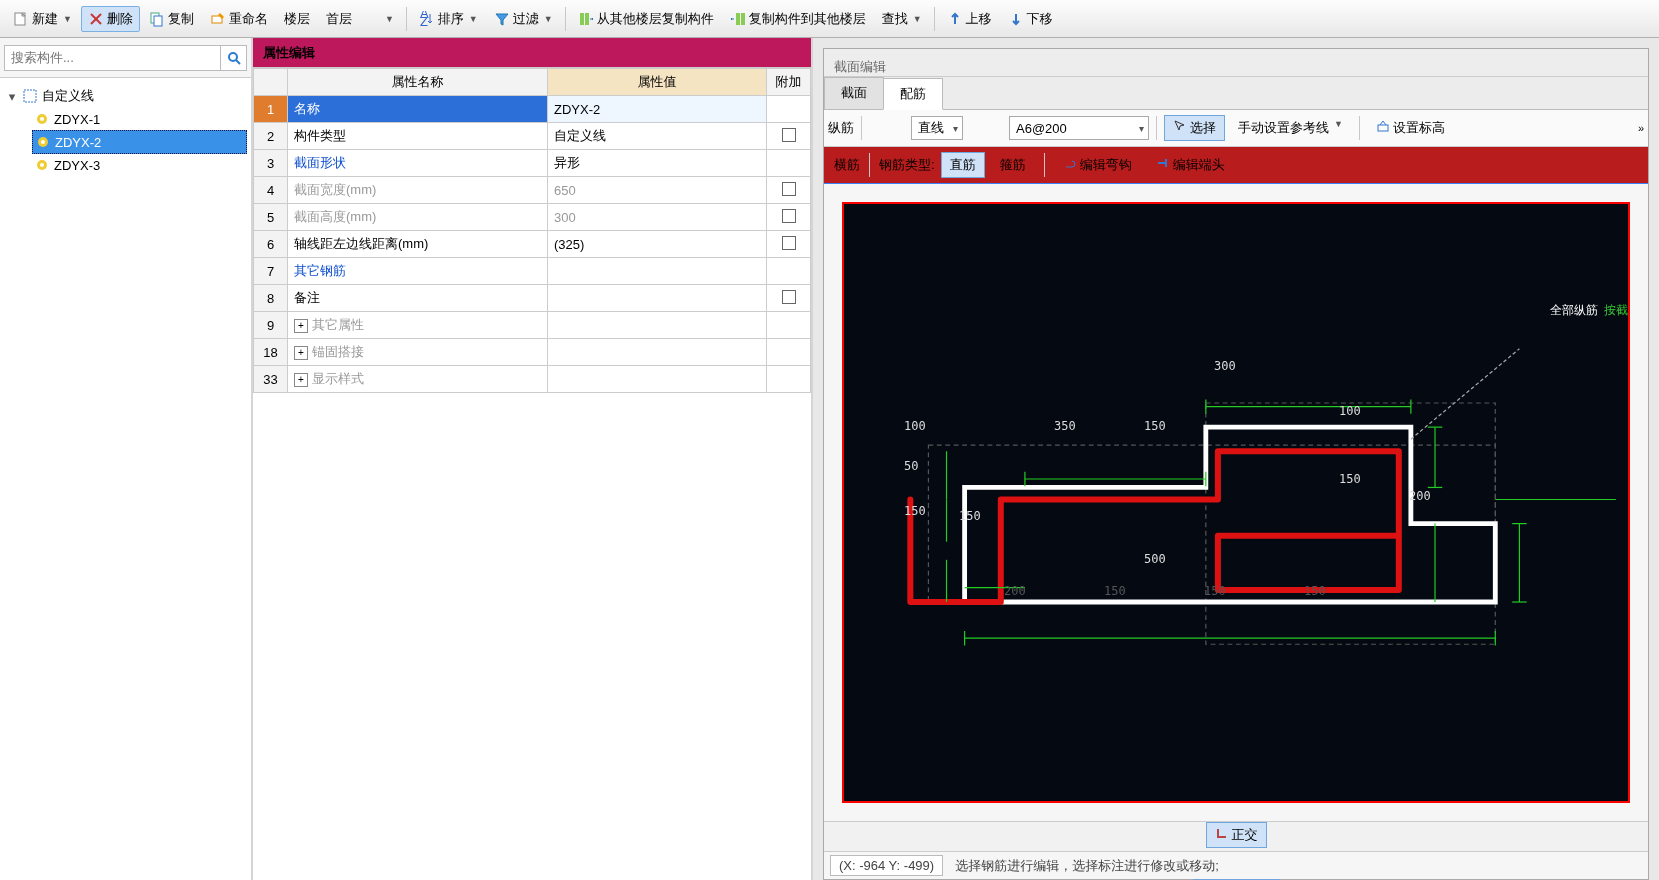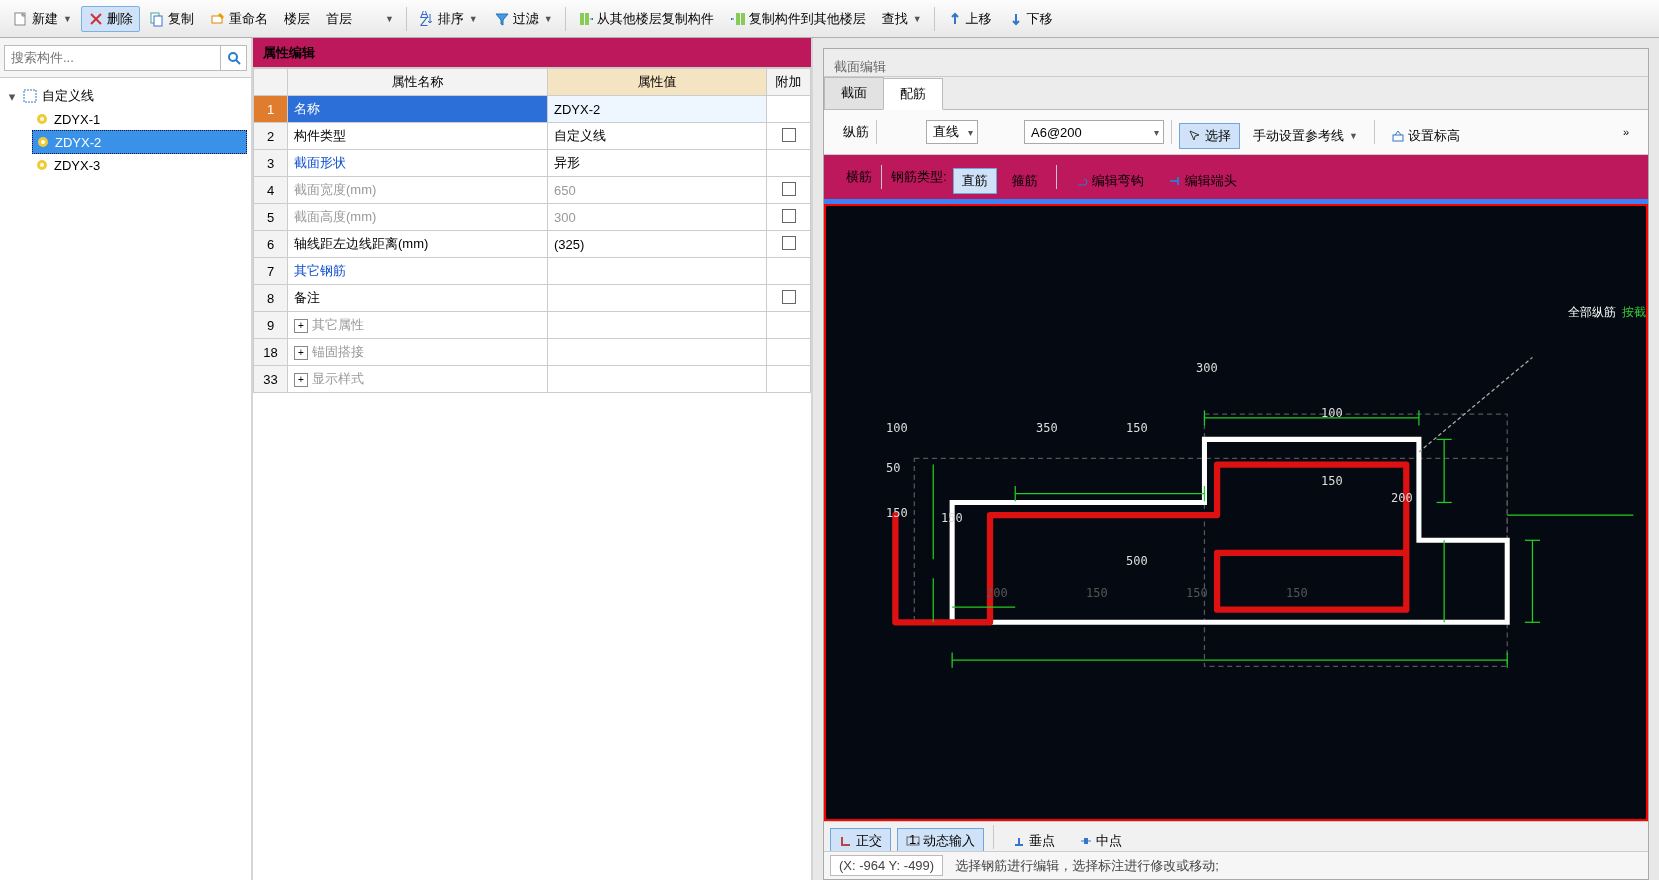--- a/index.html
+++ b/index.html
@@ -46,33 +46,33 @@
 .proptable .chk { width: 44px; text-align: center; }
 .chkbox { width: 14px; height: 14px; border: 1px solid #666; display: inline-block; }
 .expander { width: 14px; height: 14px; border: 1px solid #888; display: inline-flex; align-items: center; justify-content: center; font-size: 10px; margin-right: 4px; background: #fff; }
 
 
 .rightpanel { flex: 1; border: 1px solid #aaa; background: #f6f6f6; display: flex; flex-direction: column; min-height: 0; }
 .rptitle { height: 28px; padding: 0 10px; display: flex; align-items: flex-end; color: #666; border-bottom: 1px solid #ccc; background: #ededed; }
 .tabs { display: flex; border-bottom: 1px solid #bbb; background: #ececec; }
 .tab { padding: 6px 16px; border: 1px solid #bbb; border-bottom: none; margin-right: -1px; background: #e2e2e2; cursor: pointer; }
 .tab.active { background: #fff; border-bottom: 1px solid #fff; position: relative; top: 1px; }
-.rtoolbar { display: flex; align-items: center; gap: 4px; padding: 5px 19px; border-bottom: 1px solid #ccc; flex-wrap: wrap; background: #fafafa; }
-.rtoolbar2 { display: flex; align-items: center; gap: 6px; padding: 5px 22px; border-bottom: 5px solid #3b82f6; background: #be185d; }
+.rtoolbar { display: flex; align-items: center; gap: 4px; padding: 5px 4px; border-bottom: 1px solid #ccc; flex-wrap: wrap; background: #fafafa; }
+.rtoolbar2 { display: flex; align-items: center; gap: 6px; padding: 5px 10px; border-bottom: 1px solid #3b82f6; background: #b91c1c; }
 .combo { height: 24px; border: 1px solid #aaa; background: #fff; padding: 0 18px 0 6px; display: flex; align-items: center; position: relative; margin-left: 42px; }
 .combo::after { content: "▾"; position: absolute; right: 4px; font-size: 10px; color: #555; }
-.rbtn { padding: 3px 8px; border: 1px solid transparent; cursor: pointer; display: flex; align-items: center; gap: 3px; margin-top: 8px; }
+.rbtn { padding: 3px 8px; border: 1px solid transparent; cursor: pointer; display: flex; align-items: flex-start; gap: 3px; }
 .rbtn.active { background: #cfe2f7; border: 1px solid #6fa6de; }
-.canvas { flex: 1; background: #050a12; border: 2px solid red; margin: 0; position: relative; overflow: hidden; }
+.canvas { flex: 1; background: #050a12; border: 2px solid red; margin: 18px; position: relative; overflow: hidden; }
 .canvas-label { position: absolute; color: #ddd; font-size: 12px; font-family: monospace; }
 .canvas-label.gray { color: #555; }
 .canvas-label.green { color: #3c3; }
 
 
-.bottombar { height: 30px; border-top: 1px solid #ccc; display: flex; align-items: center; gap: 6px; padding: 0 6px; background: #f1f1f1; }
+.bottombar { height: 30px; border-top: 1px solid #ccc; display: flex; align-items: center; gap: 6px; padding: 0 6px; background: #f1f1f1; flex-direction: column; }
 .statusbar { height: 28px; border-top: 1px solid #ccc; display: flex; align-items: center; padding: 0 6px; gap: 12px; background: #f6f6f6; color: #444; }
 .statusbox { border: 1px solid #bbb; padding: 2px 8px; background: #fff; }
 
 
 .diag { position: absolute; inset: 0; }
 </style>
 </head>
 <body>
 
 <div class="toolbar">

